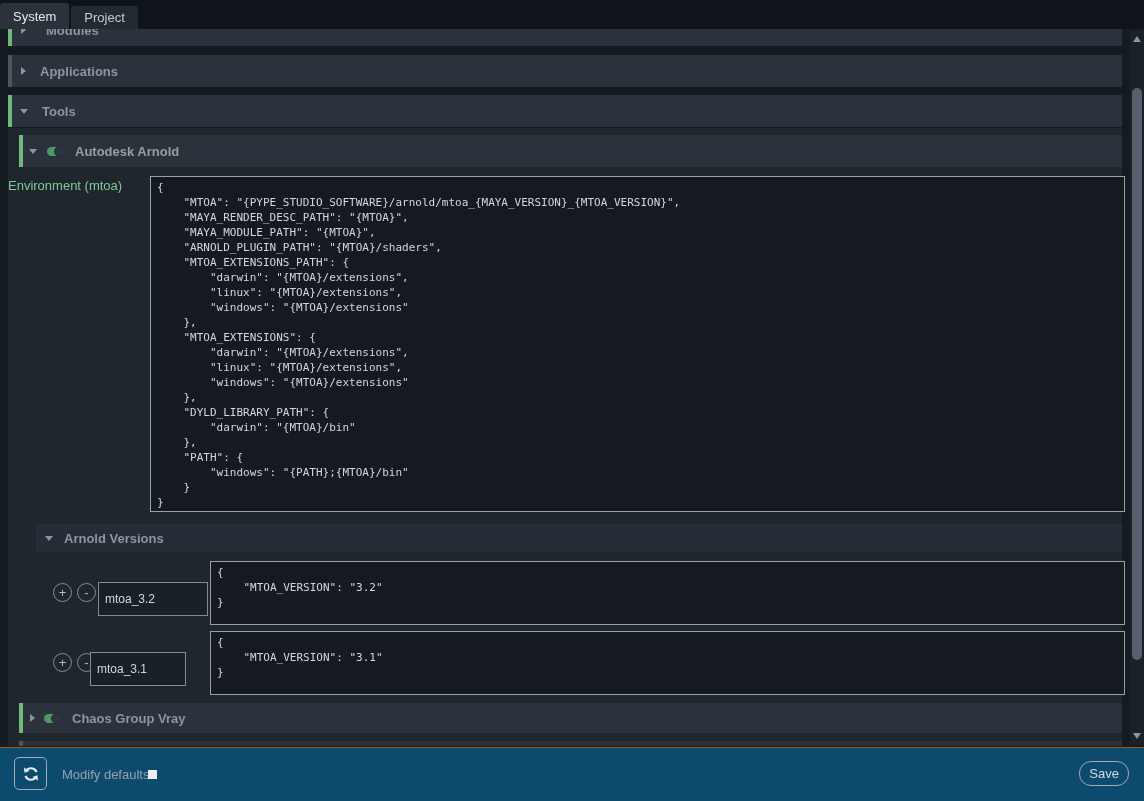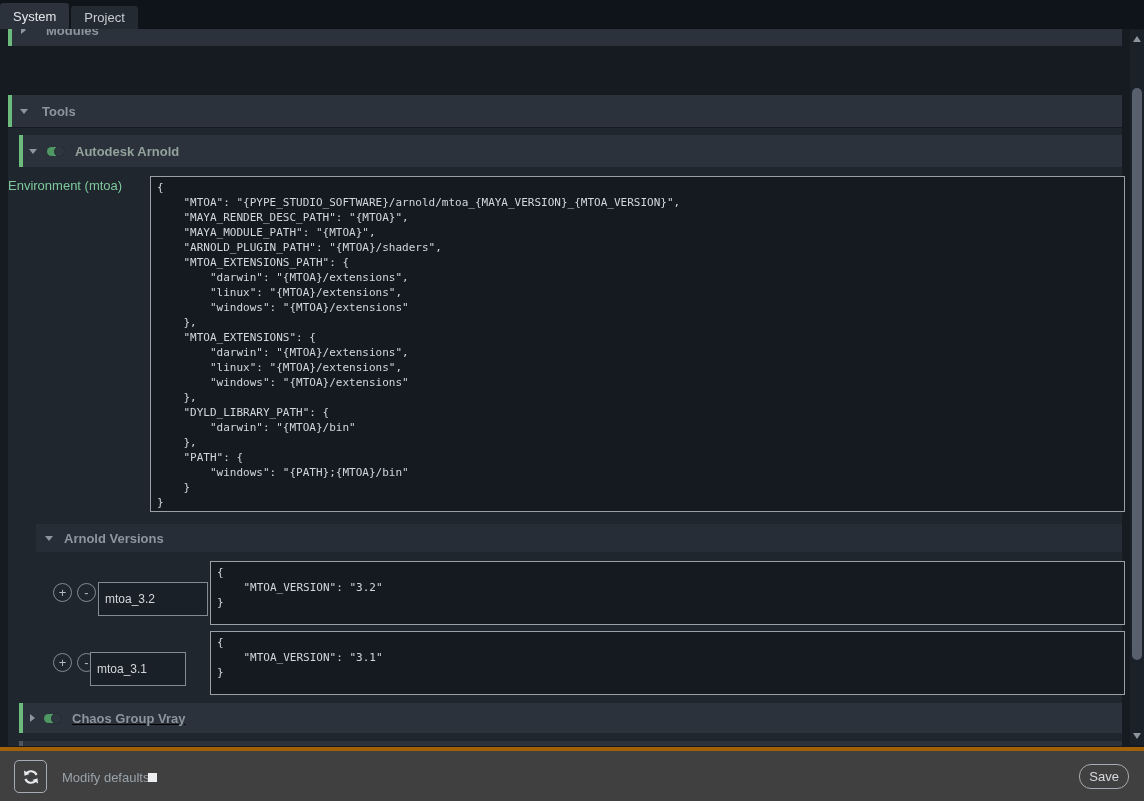--- a/index.html
+++ b/index.html
@@ -57,22 +57,22 @@
   .vscroll .thumb { position:absolute; left:2px; top:58px; width:10px; height:572px;
                     border-radius:5px; background:#57606c; }
   .sb-up { position:absolute; left:3px; top:6px; width:0; height:0;
            border-left:4px solid transparent; border-right:4px solid transparent;
            border-bottom:6px solid #8d959e; }
   .sb-down { position:absolute; left:3px; bottom:6px; width:0; height:0;
              border-left:4px solid transparent; border-right:4px solid transparent;
              border-top:6px solid #8d959e; }
 
   
-  .footer { position:absolute; left:0; top:747px; width:1144px; height:54px; background:#404040;
-            border-top:4px solid #a16207; }
+  .footer { position:absolute; left:0; top:747px; width:1144px; height:54px; background:#0c4a6e;
+            border-top:1px solid #a16207; }
   .refresh-btn { position:absolute; left:14px; top:9px; width:33px; height:33px; border-radius:5px;
                  border:1px solid #a6acb3; background:transparent; display:flex;
                  align-items:center; justify-content:center; }
   .mod-label { position:absolute; left:62px; top:0; height:53px; display:flex; align-items:center;
                font-size:13px; color:#99a1a9; }
   .mod-check { position:absolute; left:148px; top:22px; width:9px; height:9px; background:#eceef0; }
   .save-btn { position:absolute; right:15px; top:13px; padding:4px 9px; border:1px solid #a6acb3;
               border-radius:12px; background:transparent; color:#d6dade; font-size:13px;
               font-family:"Liberation Sans", sans-serif; }
 </style>
@@ -93,20 +93,25 @@
   <div class="scroll">
 
     <div class="tools-body"></div>
 
     <div class="hdr" style="left:8px; top:-15px; width:1114px; height:32px;gap:6px;">
       <span class="bar bar-green"></span>
       <span class="tri-r" style="margin-left:13px;"></span>
       <span class="hdr-title" style="margin-left:14px;">Modules</span>
     </div>
 
+    <div class="hdr" style="left:8px; top:26px; width:1114px; height:32px;">
+      <span class="bar bar-gray"></span>
+      <span class="tri-r" style="margin-left:13px;"></span>
+      <span class="hdr-title" style="margin-left:14px;">Applications</span>
+    </div>
 
     <div class="hdr" style="left:8px; top:66px; width:1114px; height:32px;">
       <span class="bar bar-green"></span>
       <span class="tri-d" style="margin-left:12px;"></span>
       <span class="hdr-title" style="margin-left:14px;">Tools</span>
     </div>
 
     <div class="hdr" style="left:19px; top:106px; width:1103px; height:32px;">
       <span class="bar bar-green"></span>
       <span class="tri-d" style="margin-left:10px;"></span>
@@ -152,21 +157,21 @@
     "MTOA_VERSION": "3.2"
 }</textarea>
 
     <button class="circle-btn" style="left:53px; top:624px;">+</button>
     <button class="circle-btn" style="left:77px; top:624px;">-</button>
     <input class="key-input" style="left: 90px; top: 623px; width: 96px;" value="mtoa_3.1">
     <textarea class="code-area" style="left: 210px; top: 602px; width: 915px; height: 64px;" spellcheck="false">{
     "MTOA_VERSION": "3.1"
 }</textarea>
 
-    <div class="hdr" style="left:19px; top:674px; width:1103px; height:30px;text-decoration:underline;">
+    <div class="hdr" style="left:19px; top:674px; width:1103px; height:30px;">
       <span class="bar bar-green"></span>
       <span class="tri-r" style="margin-left:11px;"></span>
       <span class="toggle" style="margin-left:9px;">
         <span class="knob"></span>
       </span>
       <span class="hdr-title" style="margin-left:11px;">Chaos Group Vray</span>
     </div>
 
     <div class="clip-hdr">
       <span class="bar"></span>

